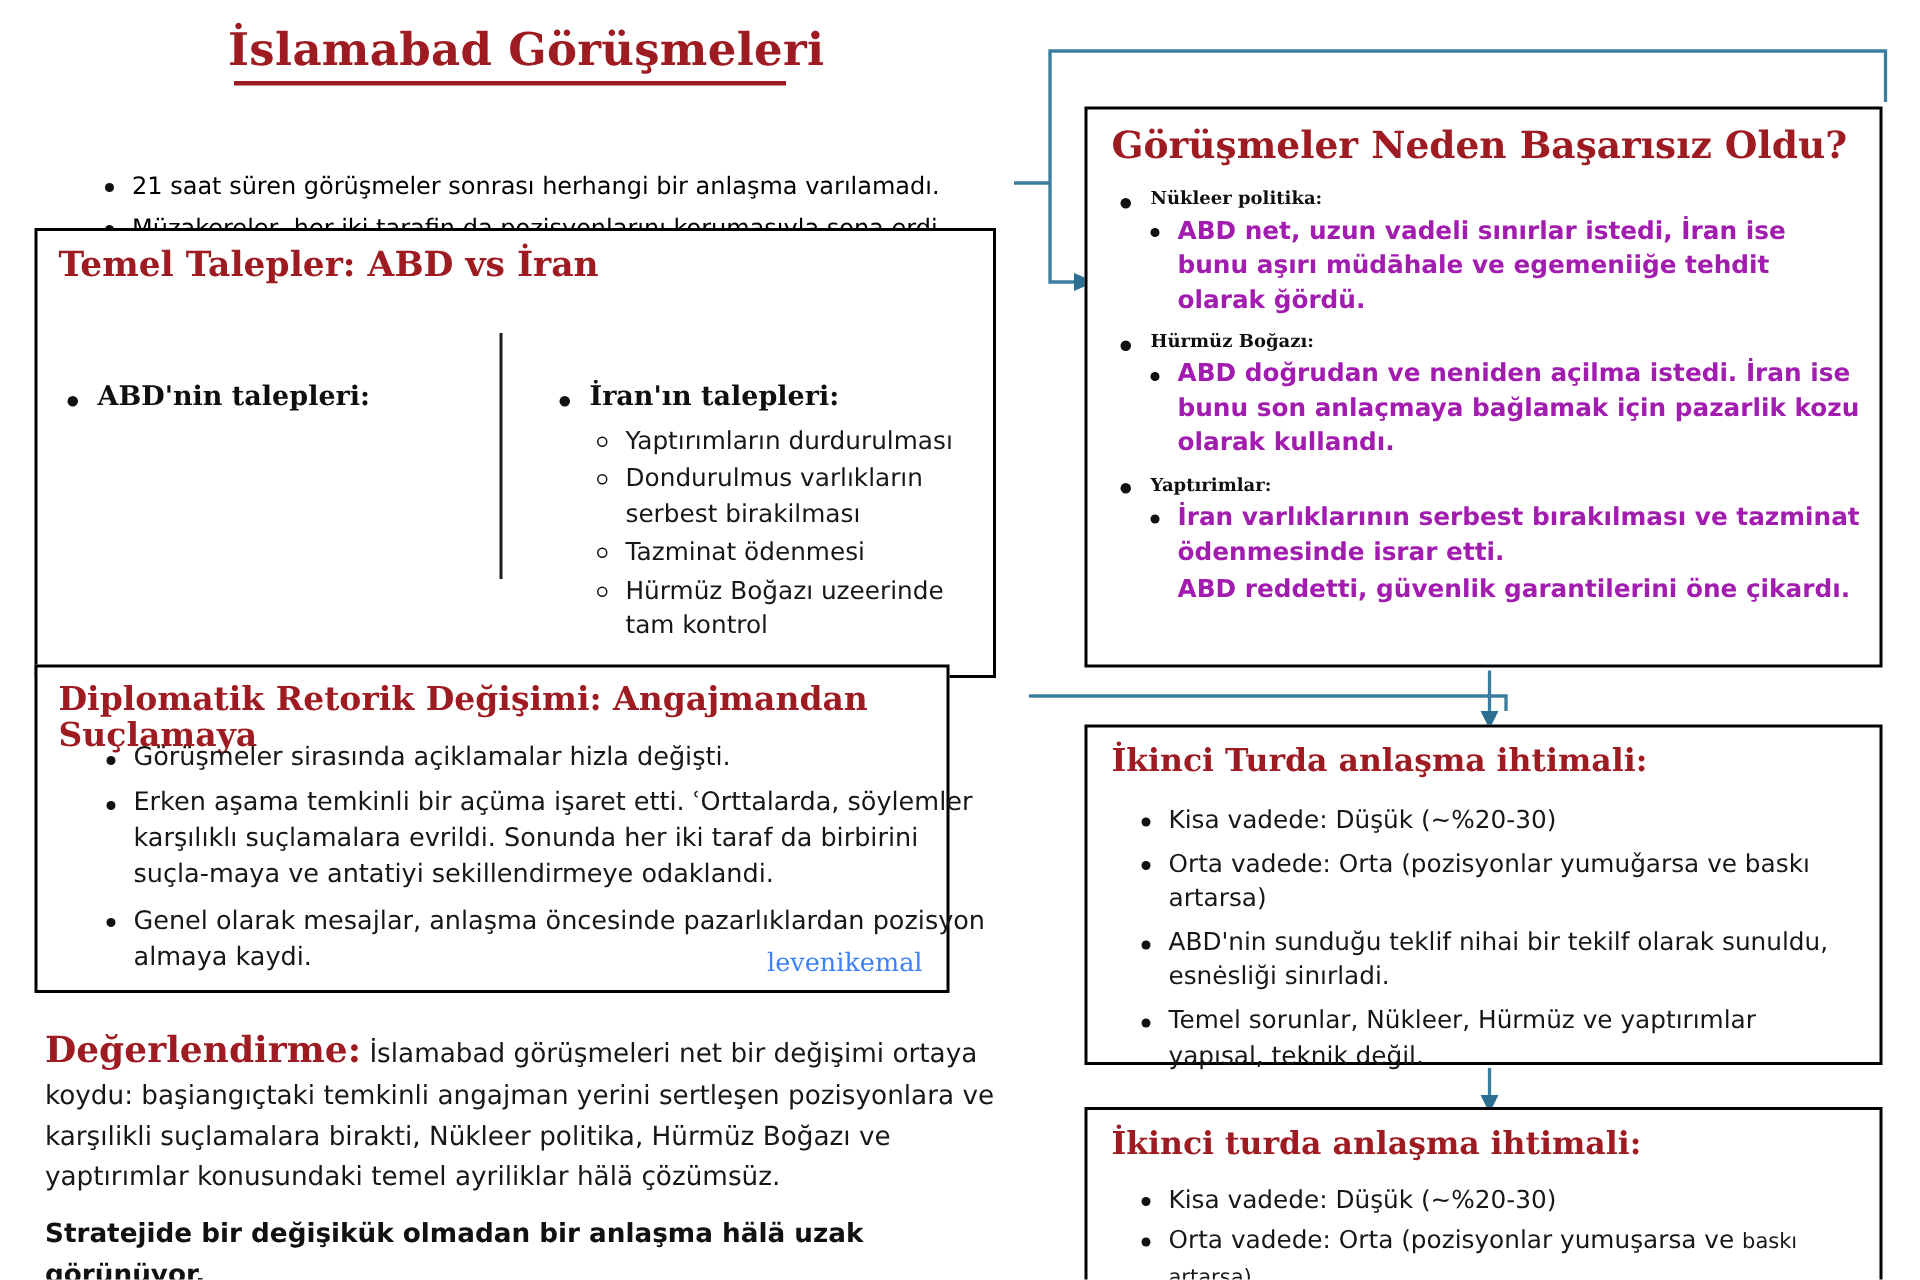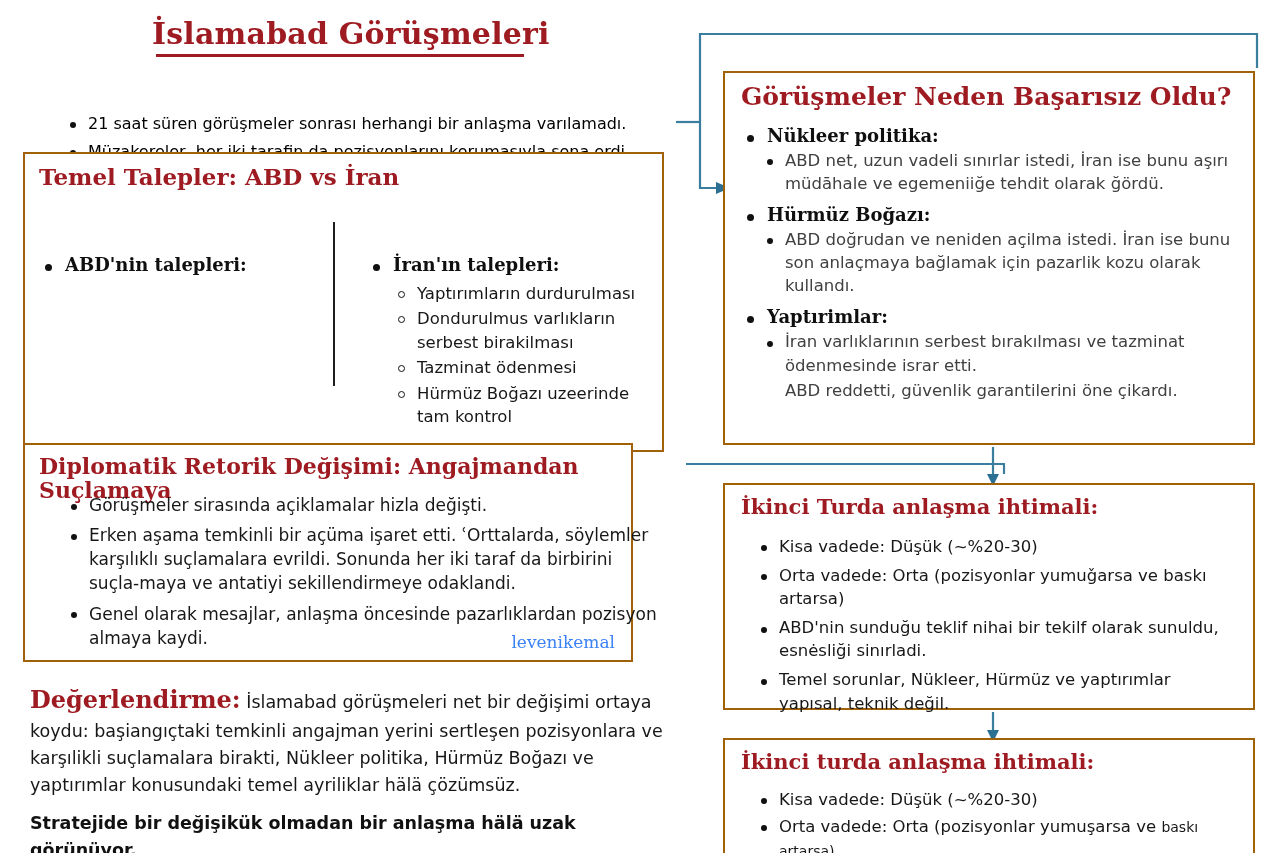--- a/index.html
+++ b/index.html
@@ -8,21 +8,21 @@
     background:#ffffff;
     font-family:"DejaVu Sans", sans-serif;
     overflow:hidden;
     position:relative;
   }
   .stage{position:absolute;left:0;top:0;width:1280px;height:853px;}
 
   
   .box{
     position:absolute;
-    border:2px solid #a16207;
+    border:2px solid #000000;
     background:#ffffff;
     box-sizing:border-box;
   }
   .heading{
     color:#9e1b22;
     font-family:"DejaVu Serif", serif;
     font-weight:bold;
     line-height:1.1;
   }
   .title-main{
@@ -94,30 +94,30 @@
     position:absolute;left:333px;top:222px;width:2px;height:164px;
     background:#1d1d1d;
   }
 
   
   #box-why{left:723px;top:71px;width:532px;height:374px;}
   #box-why .heading{position:absolute;left:16px;top:10px;font-size:25px;}
   #box-why .body{position:absolute;left:14px;top:52px;width:504px;}
   .sub-head{
     font-family:"DejaVu Serif", serif;font-weight:bold;
-    font-size:18px;color:#0f0f0f;position:relative;padding-left:28px;
+    font-size:12px;color:#0f0f0f;position:relative;padding-left:28px;
     margin:0 0 3px 0;
   }
   .sub-head:before{
     content:"";position:absolute;left:8px;top:.55em;
     width:7px;height:7px;border-radius:50%;background:#111;
   }
   .sub-body{
     position:relative;padding-left:46px;margin:1px 0 9px 0;
-    font-size:16.5px;color:#404040;line-height:1.40;
+    font-size:16.5px;color:#a21caf;line-height:1.40;font-weight:bold;
   }
   .sub-body:before{
     content:"";position:absolute;left:28px;top:.62em;
     width:6px;height:6px;border-radius:50%;background:#111;
   }
   .sub-body.nobul{padding-left:46px;}
   .sub-body.nobul:before{display:none;}
 
   
   #box-rhetoric{left:23px;top:443px;width:610px;height:219px;}

